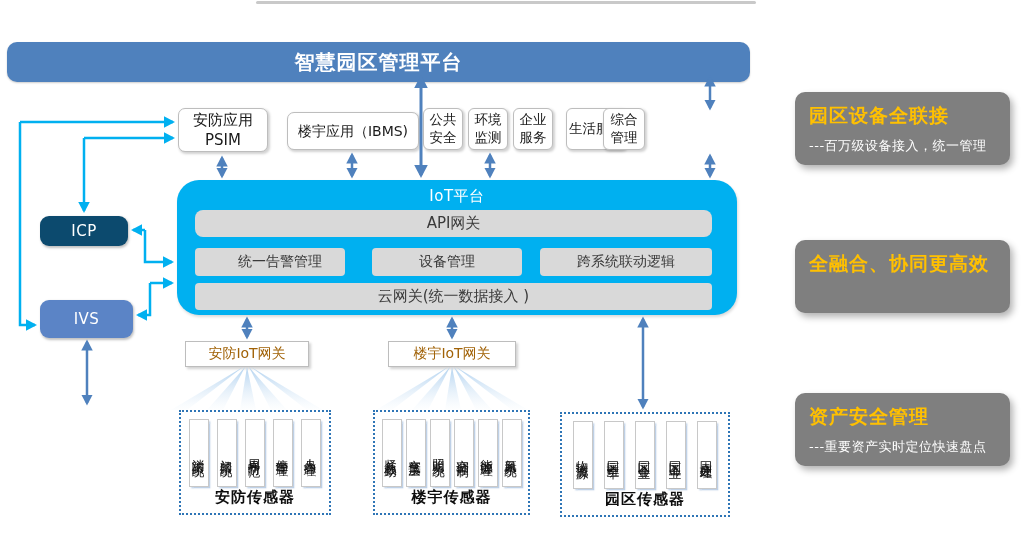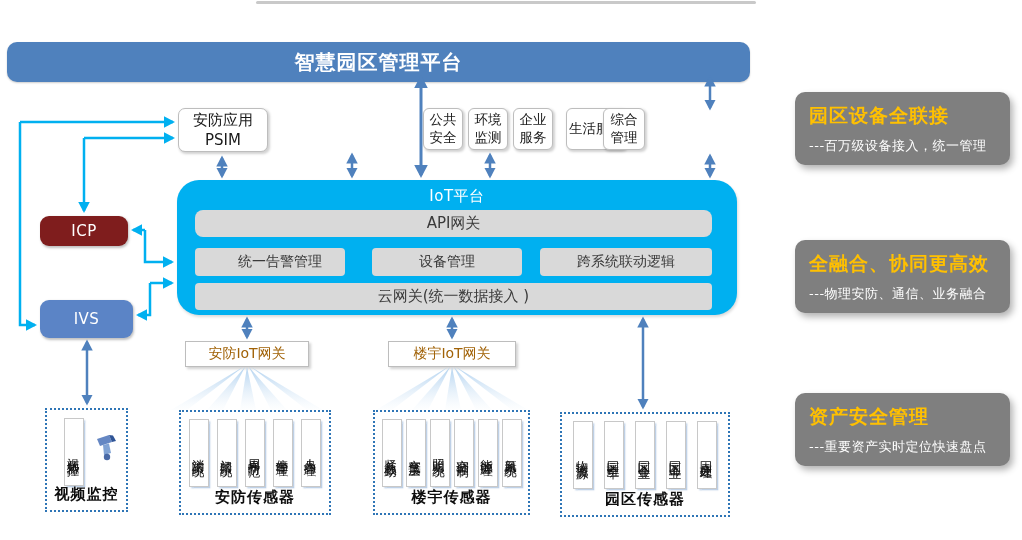--- a/index.html
+++ b/index.html
@@ -32,21 +32,21 @@
   .iot{
     background:#00b0f0;border-radius:22px;box-shadow:1px 2px 3px rgba(0,0,0,.15);
   }
   .iot-title{color:#fff;font-size:15px;text-align:center;padding-top:7px;letter-spacing:.5px;}
   .gray-bar{
     background:#d9d9d9;border-radius:4px;color:#3a3a3a;
     display:flex;align-items:center;justify-content:center;font-size:15px;
   }
   .module{font-size:14px;}
   
-  .icp{background:#7f1d1d;}
+  .icp{background:#0c4a6e;}
   .ivs{background:#5b84c6;}
   .sidebox{
     border-radius:9px;color:#fff;font-size:15px;letter-spacing:.5px;
     display:flex;align-items:center;justify-content:center;
     box-shadow:1px 1.5px 2.5px rgba(0,0,0,.25);
   }
   
   .gwbox{
     background:#fff;border:1px solid #bdbdbd;border-radius:0;font-size:14px;color:#a16207;
     display:flex;align-items:center;justify-content:center;
@@ -87,20 +87,23 @@
     <span>智慧园区管理平台</span>
   </div>
 
   <div class="abs wbox app-main" style="left:178px;top:108px;width:90px;height:44px;">
     <div>
       <div>安防应用</div>
       <div>PSIM</div>
     </div>
   </div>
 
+  <div class="abs wbox app-main" style="left:287px;top:112px;width:132px;height:38px;font-size:14px;">
+    <span>楼宇应用（IBMS)</span>
+  </div>
 
   <div class="abs wbox app-small" style="left:423px;top:108px;width:40px;height:42px;">
     <span>公共安全</span>
   </div>
   <div class="abs wbox app-small" style="left:468px;top:108px;width:40px;height:42px;">
     <span>环境监测</span>
   </div>
   <div class="abs wbox app-small" style="left:513px;top:108px;width:40px;height:42px;">
     <span>企业服务</span>
   </div>
@@ -138,30 +141,20 @@
     <span>IVS</span>
   </div>
 
   <div class="abs gwbox" style="left:185px;top:341px;width:124px;height:26px;">
     <span>安防IoT网关</span>
   </div>
   <div class="abs gwbox" style="left:388px;top:341px;width:128px;height:26px;">
     <span>楼宇IoT网关</span>
   </div>
 
-  <div class="abs group" style="left:45px;top:408px;width:83px;height:104px;">
-    <div class="vcol" style="position:absolute;left:17px;top:8px;">视频监控</div>
-    <svg class="abs" style="left:46px;top:22px;" width="28" height="30" viewBox="0 0 28 30">
-      <path d="M4 7 L16 3 L19 10 L7 14 Z" fill="#4a72b8" opacity="0.85"></path>
-      <path d="M16 3 L19 10 L23 9 L20 3.5 Z" fill="#2f5496"></path>
-      <path d="M10 13 L16 11.5 L18 21 L11 23 Z" fill="#6b93cc" opacity="0.85"></path>
-      <circle cx="14" cy="25" r="3.2" fill="#35599c" opacity="0.9"></circle>
-    </svg>
-    <div class="group-label">视频监控</div>
-  </div>
 
   <div class="abs group" style="left:179px;top:410px;width:152px;height:105px;">
     <div class="cols">
       <div class="vcol">消防系统</div>
       <div class="vcol">门禁系统</div>
       <div class="vcol">周界防范</div>
       <div class="vcol">停车管理</div>
       <div class="vcol">人员管理</div>
     </div>
     <div class="group-label">安防传感器</div>
@@ -189,21 +182,20 @@
     </div>
     <div class="group-label">园区传感器</div>
   </div>
 
   <div class="abs panel" style="left:795px;top:92px;width:215px;height:73px;">
     <div class="panel-title">园区设备全联接</div>
     <div class="panel-desc">---百万级设备接入，统一管理</div>
   </div>
   <div class="abs panel" style="left:795px;top:240px;width:215px;height:73px;">
     <div class="panel-title">全融合、协同更高效</div>
-    <div class="panel-desc">---物理安防、通信、业务融合</div>
   </div>
   <div class="abs panel" style="left:795px;top:393px;width:215px;height:73px;">
     <div class="panel-title">资产安全管理</div>
     <div class="panel-desc">---重要资产实时定位快速盘点</div>
   </div>
 
   <svg class="overlay" width="1022" height="540" viewBox="0 0 1022 540">
     <defs>
       <marker id="ab" markerWidth="4.6" markerHeight="4.6" refX="3.4" refY="2.3" orient="auto-start-reverse">
         <path d="M0,0 L4.4,2.3 L0,4.6 Z" fill="#4f81bd"></path>

